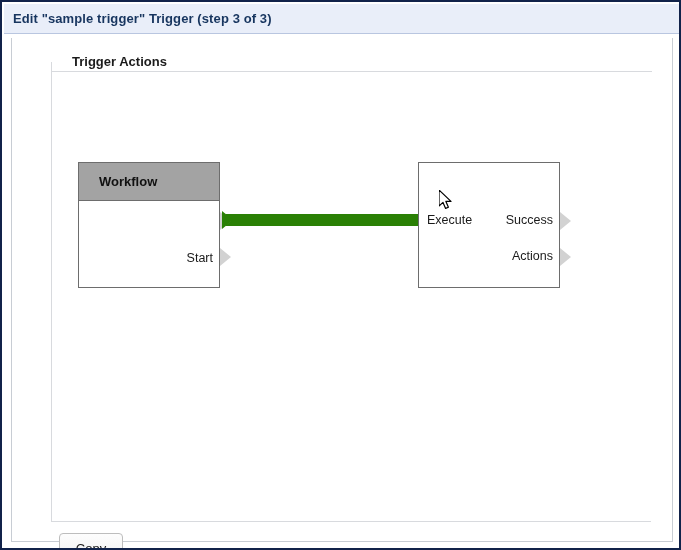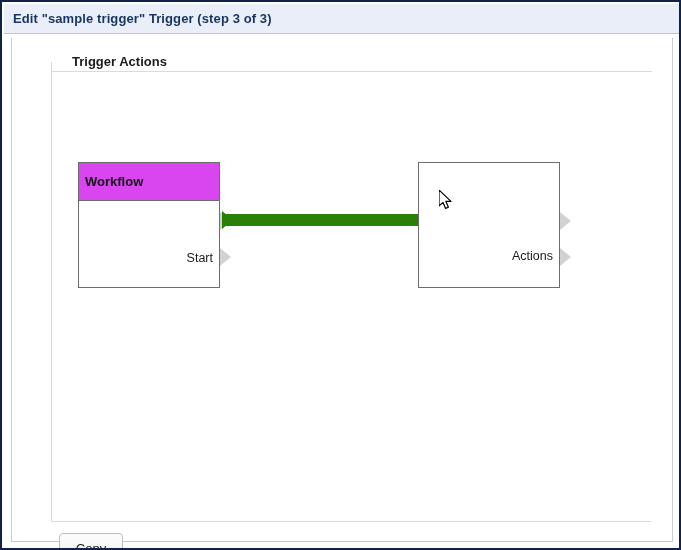--- a/index.html
+++ b/index.html
@@ -102,25 +102,25 @@
   
   .node {
     position: absolute;
     box-sizing: border-box;
     border: 1px solid #6d6d6d;
     background: #ffffff;
   }
   .node-header {
     box-sizing: border-box;
     height: 38px;
-    background: #d946ef;
+    background: #a3a3a3;
     border-bottom: 1px solid #6d6d6d;
     display: flex;
     align-items: center;
-    padding-left: 6px;
+    padding-left: 20px;
   }
   .node-title {
     font-size: 13px;
     font-weight: bold;
     color: #111111;
     white-space: nowrap;
   }
   .node-body {
     position: relative;
     box-sizing: border-box;
@@ -272,20 +272,24 @@
 
         </div>
 
         <span class="port-arrow gray" style="right: -12px; top: 49px;"></span>
         <span class="port-arrow gray" style="right: -12px; top: 85px;"></span>
       </div>
 
       <div class="node" id="node-sftp">
         <div class="node-body">
 
+          <div class="port-row" style="top: 48px;">
+            <span class="port-label in">Execute</span>
+            <span class="port-label out">Success</span>
+          </div>
 
           <div class="port-row" style="top: 84px;">
             <span class="port-label out">Actions</span>
           </div>
         </div>
         <span class="port-arrow gray" style="right: -12px; top: 49px;"></span>
         <span class="port-arrow gray" style="right: -12px; top: 85px;"></span>
       </div>
 
       <button id="copy-button">Copy</button>

